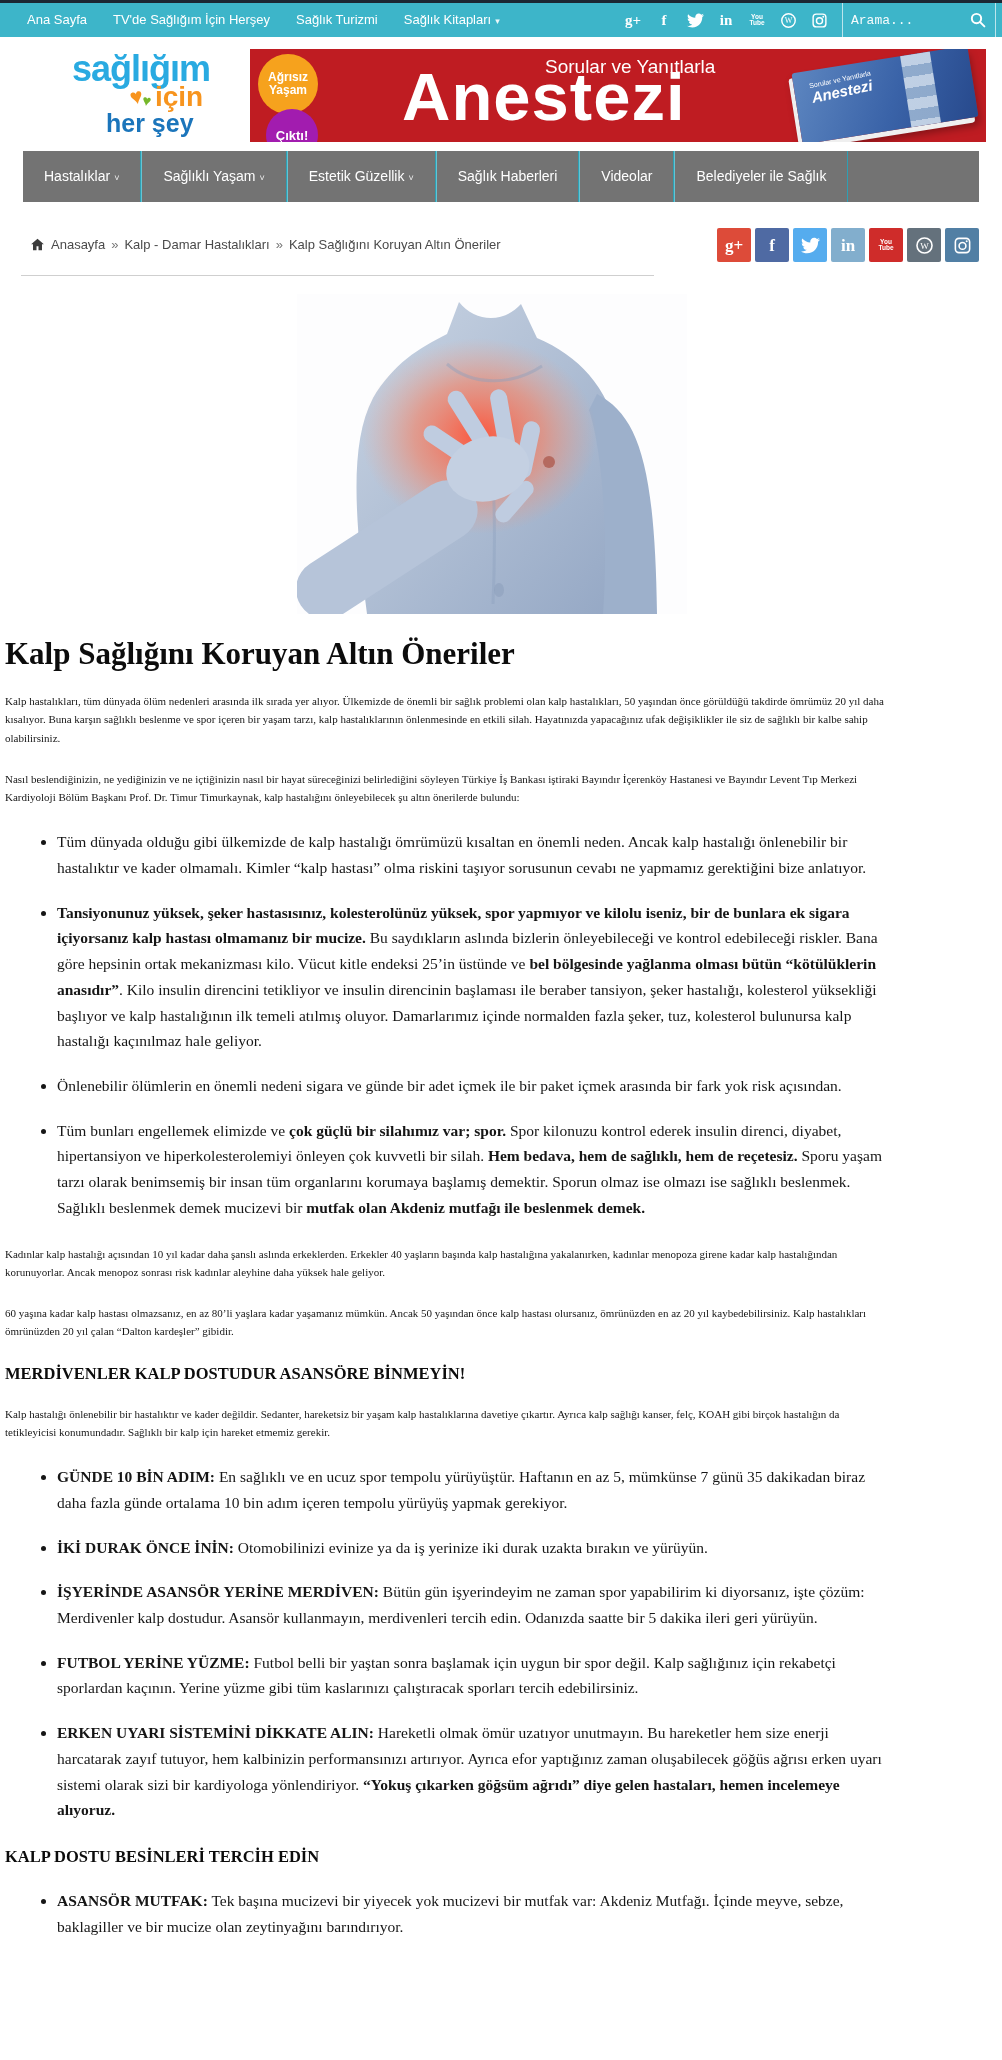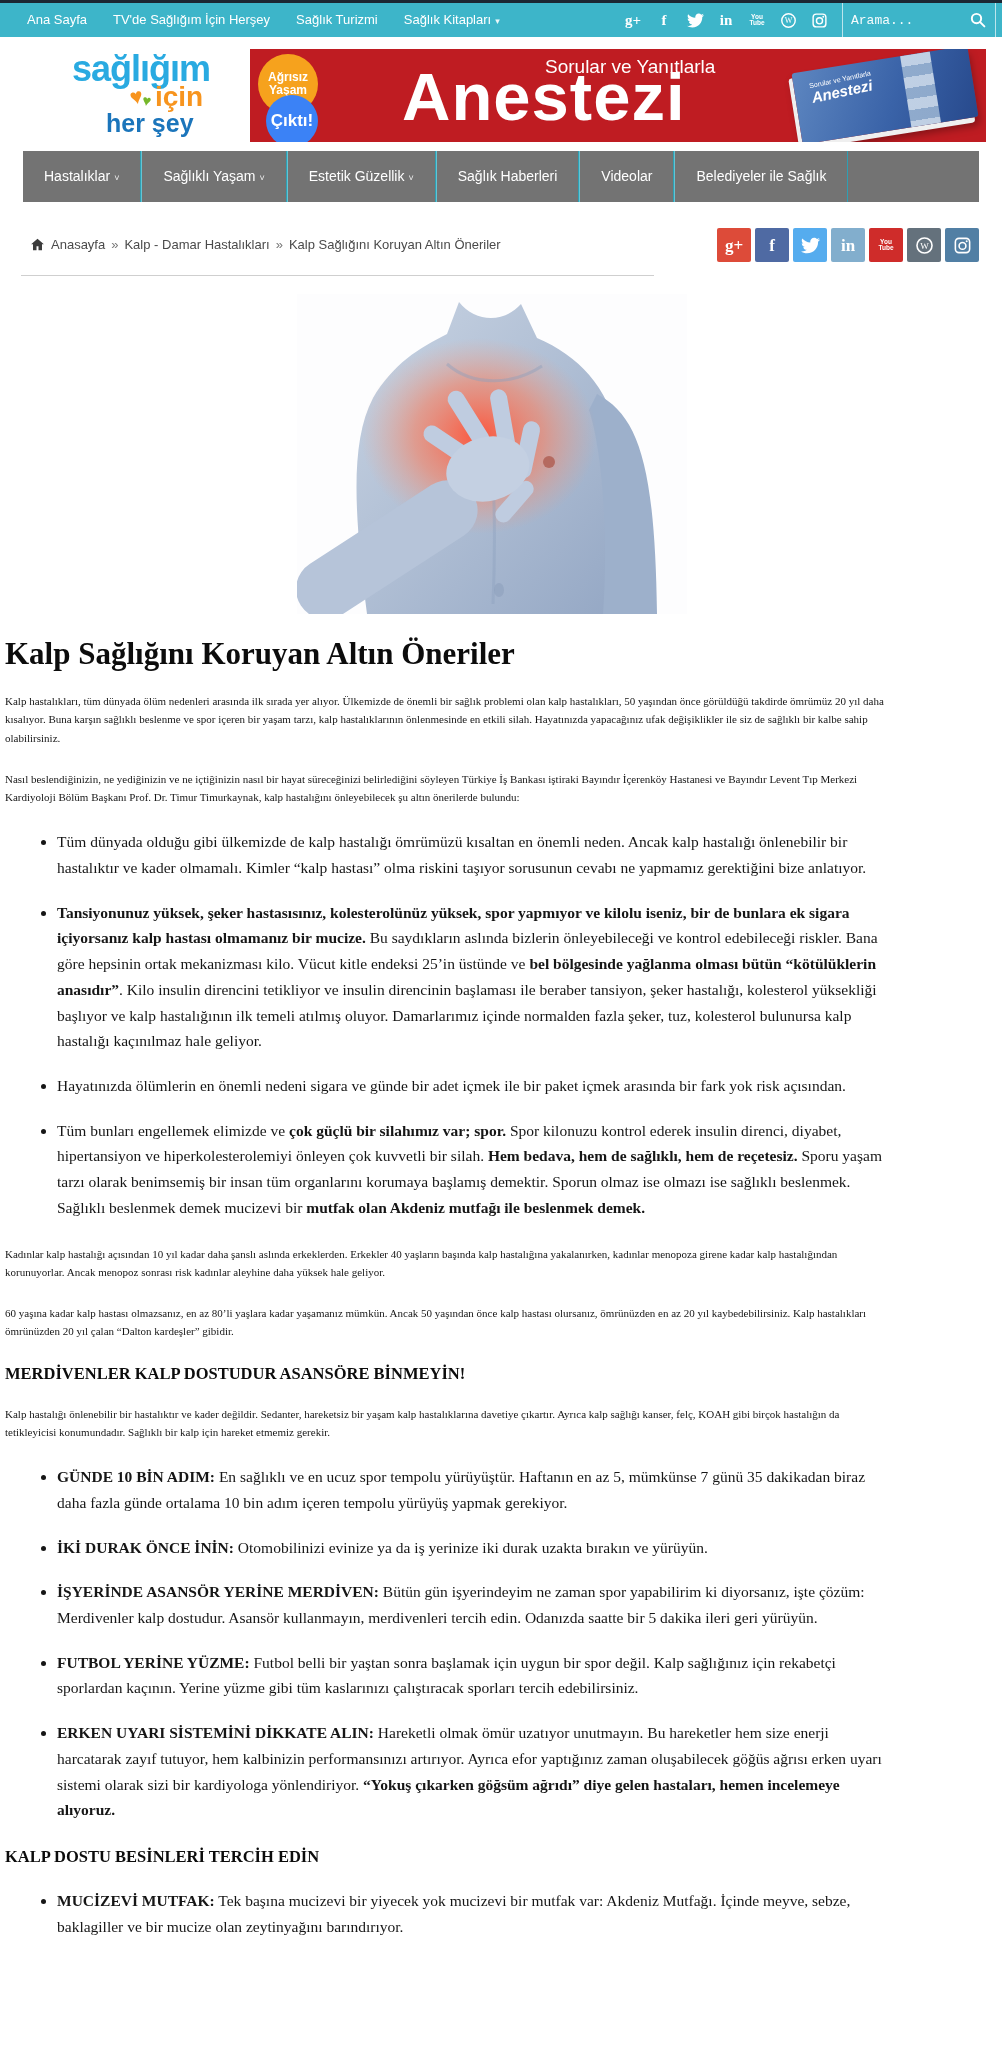--- a/index.html
+++ b/index.html
@@ -40,21 +40,21 @@
   .logo .h-or { color:#f7941e; transform:rotate(-12deg); display:inline-block; }
   .logo .h-gr { color:#76b82a; font-size:15px; transform:rotate(10deg) translateY(3px); display:inline-block; }
   .logo .l2w { color:#f7941e; font-size:28px; font-weight:bold; margin-left:3px; }
   .logo .l3 { color:#1b75bb; font-size:25px; font-weight:bold; margin:0 0 0 34px; letter-spacing:0; }
 
   .banner { position:absolute; left:250px; top:12px; width:736px; height:93px; background:#bf1c22;
             overflow:hidden; cursor:pointer; }
   .badge { position:absolute; border-radius:50%; color:#fff; font-weight:bold; text-align:center;
            display:flex; align-items:center; justify-content:center; }
   .badge-top { left:8px; top:5px; width:60px; height:60px; background:#f6a21d; font-size:12px; line-height:1.1; z-index:2; }
-  .badge-bottom { left:16px; top:46px; width:52px; height:52px; background:#3b82f6; font-size:17px; z-index:3; }
+  .badge-bottom { left:16px; top:60px; width:52px; height:52px; background:#a21caf; font-size:13px; z-index:3; }
   .banner-tagline { position:absolute; left:295px; top:7px; color:#fff; font-size:19px; }
   .banner-title { position:absolute; left:152px; top:14px; color:#fff; font-size:67px; font-weight:bold;
                   letter-spacing:1px; line-height:1; }
   .book { position:absolute; right:12px; top:10px; width:178px; height:72px; transform:rotate(-9deg);
           background:linear-gradient(115deg,#5d86c0 0%,#3a63a8 55%,#27498c 100%);
           border-radius:3px; box-shadow:-4px 5px 0 #efefef, 0 8px 9px rgba(0,0,0,.35); z-index:1; }
   .book::after { content:""; position:absolute; right:38px; top:0; width:30px; height:100%;
                  background:repeating-linear-gradient(180deg,#d8e4f0 0 11px,#9fb8d4 11px 22px); opacity:.85; }
   .book-text { position:absolute; left:16px; top:10px; color:#fff; transform:rotate(-3deg); }
   .book-text .bt1 { font-size:7px; display:block; }
@@ -280,34 +280,34 @@
   </figure>
 
   <article class="article">
     <h1>Kalp Sağlığını Koruyan Altın Öneriler</h1>
     <div>
         <p><span>Kalp hastalıkları, tüm dünyada ölüm nedenleri arasında ilk sırada yer alıyor. Ülkemizde de önemli bir sağlık problemi olan kalp hastalıkları, 50 yaşından önce görüldüğü takdirde ömrümüz 20 yıl daha kısalıyor. Buna karşın sağlıklı beslenme ve spor içeren bir yaşam tarzı, kalp hastalıklarının önlenmesinde en etkili silah. Hayatınızda yapacağınız ufak değişiklikler ile siz de sağlıklı bir kalbe sahip olabilirsiniz.</span></p>
         <p><span>Nasıl beslendiğinizin, ne yediğinizin ve ne içtiğinizin nasıl bir hayat süreceğinizi belirlediğini söyleyen Türkiye İş Bankası iştiraki Bayındır İçerenköy Hastanesi ve Bayındır Levent Tıp Merkezi Kardiyoloji Bölüm Başkanı Prof. Dr. Timur Timurkaynak, kalp hastalığını önleyebilecek şu altın önerilerde bulundu:</span></p>
         <ul>
           <li><span>Tüm dünyada olduğu gibi ülkemizde de kalp hastalığı ömrümüzü kısaltan en önemli neden. Ancak kalp hastalığı önlenebilir bir hastalıktır ve kader olmamalı. Kimler “kalp hastası” olma riskini taşıyor sorusunun cevabı ne yapmamız gerektiğini bize anlatıyor.</span></li>
           <li><strong>Tansiyonunuz yüksek, şeker hastasısınız, kolesterolünüz yüksek, spor yapmıyor ve kilolu iseniz, bir de bunlara ek sigara içiyorsanız kalp hastası olmamanız bir mucize.</strong><span> Bu saydıkların aslında bizlerin önleyebileceği ve kontrol edebileceği riskler. Bana göre hepsinin ortak mekanizması kilo. Vücut kitle endeksi 25’in üstünde ve </span><strong>bel bölgesinde yağlanma olması bütün “kötülüklerin anasıdır”</strong><span>. Kilo insulin direncini tetikliyor ve insulin direncinin başlaması ile beraber tansiyon, şeker hastalığı, kolesterol yüksekliği başlıyor ve kalp hastalığının ilk temeli atılmış oluyor. Damarlarımız içinde normalden fazla şeker, tuz, kolesterol bulunursa kalp hastalığı kaçınılmaz hale geliyor.</span></li>
-          <li><span>Hayatınızda ölümlerin en önemli nedeni sigara ve günde bir adet içmek ile bir paket içmek arasında bir fark yok risk açısından.</span></li>
+          <li><span>Önlenebilir ölümlerin en önemli nedeni sigara ve günde bir adet içmek ile bir paket içmek arasında bir fark yok risk açısından.</span></li>
           <li><span>Tüm bunları engellemek elimizde ve </span><strong>çok güçlü bir silahımız var; spor.</strong><span> Spor kilonuzu kontrol ederek insulin direnci, diyabet, hipertansiyon ve hiperkolesterolemiyi önleyen çok kuvvetli bir silah. </span><strong>Hem bedava, hem de sağlıklı, hem de reçetesiz.</strong><span> Sporu yaşam tarzı olarak benimsemiş bir insan tüm organlarını korumaya başlamış demektir. Sporun olmaz ise olmazı ise sağlıklı beslenmek. Sağlıklı beslenmek demek mucizevi bir </span><strong>mutfak olan Akdeniz mutfağı ile beslenmek demek.</strong></li>
         </ul>
         <p><span>Kadınlar kalp hastalığı açısından 10 yıl kadar daha şanslı aslında erkeklerden. Erkekler 40 yaşların başında kalp hastalığına yakalanırken, kadınlar menopoza girene kadar kalp hastalığından korunuyorlar. Ancak menopoz sonrası risk kadınlar aleyhine daha yüksek hale geliyor.</span></p>
         <p><span>60 yaşına kadar kalp hastası olmazsanız, en az 80’li yaşlara kadar yaşamanız mümkün. Ancak 50 yaşından önce kalp hastası olursanız, ömrünüzden en az 20 yıl kaybedebilirsiniz. Kalp hastalıkları ömrünüzden 20 yıl çalan “Dalton kardeşler” gibidir.</span></p>
         <h3>MERDİVENLER KALP DOSTUDUR ASANSÖRE BİNMEYİN!</h3>
         <p><span>Kalp hastalığı önlenebilir bir hastalıktır ve kader değildir. Sedanter, hareketsiz bir yaşam kalp hastalıklarına davetiye çıkartır. Ayrıca kalp sağlığı kanser, felç, KOAH gibi birçok hastalığın da tetikleyicisi konumundadır. Sağlıklı bir kalp için hareket etmemiz gerekir.</span></p>
         <ul>
           <li><strong>GÜNDE 10 BİN ADIM:</strong><span> En sağlıklı ve en ucuz spor tempolu yürüyüştür. Haftanın en az 5, mümkünse 7 günü 35 dakikadan biraz daha fazla günde ortalama 10 bin adım içeren tempolu yürüyüş yapmak gerekiyor.</span></li>
           <li><strong>İKİ DURAK ÖNCE İNİN:</strong><span> Otomobilinizi evinize ya da iş yerinize iki durak uzakta bırakın ve yürüyün.</span></li>
           <li><strong>İŞYERİNDE ASANSÖR YERİNE MERDİVEN:</strong><span> Bütün gün işyerindeyim ne zaman spor yapabilirim ki diyorsanız, işte çözüm: Merdivenler kalp dostudur. Asansör kullanmayın, merdivenleri tercih edin. Odanızda saatte bir 5 dakika ileri geri yürüyün.</span></li>
           <li><strong>FUTBOL YERİNE YÜZME:</strong><span> Futbol belli bir yaştan sonra başlamak için uygun bir spor değil. Kalp sağlığınız için rekabetçi sporlardan kaçının. Yerine yüzme gibi tüm kaslarınızı çalıştıracak sporları tercih edebilirsiniz.</span></li>
           <li><strong>ERKEN UYARI SİSTEMİNİ DİKKATE ALIN:</strong><span> Hareketli olmak ömür uzatıyor unutmayın. Bu hareketler hem size enerji harcatarak zayıf tutuyor, hem kalbinizin performansınızı artırıyor. Ayrıca efor yaptığınız zaman oluşabilecek göğüs ağrısı erken uyarı sistemi olarak sizi bir kardiyologa yönlendiriyor. </span><strong>“Yokuş çıkarken göğsüm ağrıdı” diye gelen hastaları, hemen incelemeye alıyoruz.</strong></li>
         </ul>
         <h3>KALP DOSTU BESİNLERİ TERCİH EDİN</h3>
         <ul>
-          <li><strong>MUCİZEVİ MUTFAK:</strong><span> Tek başına mucizevi bir yiyecek yok mucizevi bir mutfak var: Akdeniz Mutfağı. İçinde meyve, sebze, baklagiller ve bir mucize olan zeytinyağını barındırıyor.</span></li>
+          <li><strong>ASANSÖR MUTFAK:</strong><span> Tek başına mucizevi bir yiyecek yok mucizevi bir mutfak var: Akdeniz Mutfağı. İçinde meyve, sebze, baklagiller ve bir mucize olan zeytinyağını barındırıyor.</span></li>
         </ul>
       </div>
   </article>
 
 </div>
 
 </body></html>

